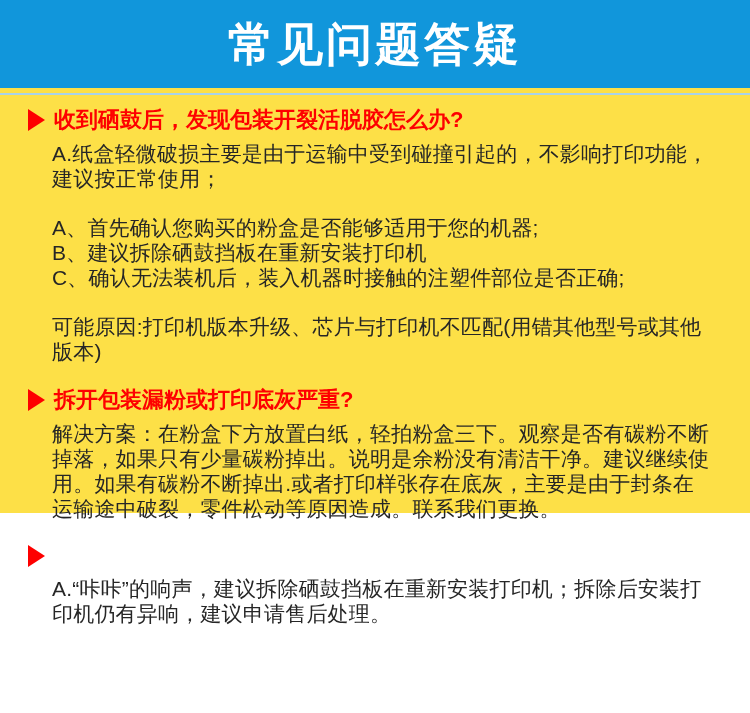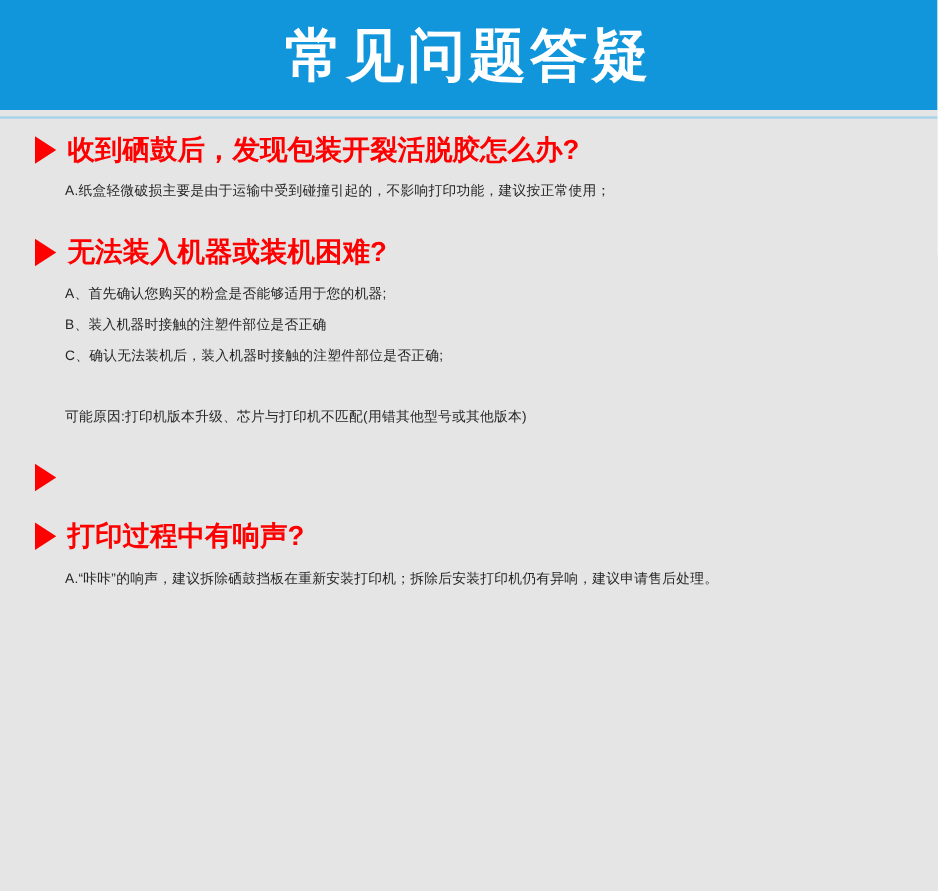--- a/index.html
+++ b/index.html
@@ -2,21 +2,21 @@
 <html><head>
 <meta charset="utf-8">
 <style>
   * { box-sizing: border-box; }
   html, body { margin: 0; padding: 0; background: #ffffff; }
   body {
     width: 750px; height: 713px;
     font-family: "Liberation Sans", "DejaVu Sans", sans-serif;
     overflow: hidden;
   }
-  .page { width: 750px; height: 713px; background: #e5e5e5; }
+  .page { width: 750px; height: 513px; background: #fde047; }
 
   .header {
     height: 88px;
     background: #1196db;
     display: flex; align-items: center; justify-content: center;
   }
   .header-title {
     color: #ffffff;
     font-size: 46px;
     font-weight: bold;
@@ -46,21 +46,21 @@
   }
   .question-text {
     color: #fe0000;
     font-size: 22px;
     font-weight: bold;
     line-height: 1.1;
   }
   .answers { margin-left: 24px; }
   .answers p {
     margin: 0;
-    font-size: 11px;
+    font-size: 21px;
     line-height: 25px;
     color: #262626;
     letter-spacing: 0.2px;
   }
 </style>
 </head>
 <body>
 
 <div class="page">
 
@@ -75,47 +75,46 @@
       <div class="question-row">
         <span class="tri-icon"></span>
         <span class="question-text">收到硒鼓后，发现包装开裂活脱胶怎么办?</span>
       </div>
       <div class="answers">
         <p>A.纸盒轻微破损主要是由于运输中受到碰撞引起的，不影响打印功能，建议按正常使用；</p>
       </div>
     </div>
 
     <div class="faq-section">
-      <div class="question-row">
-        <span class="tri-icon"></span>
-        <span class="question-text">无法装入机器或装机困难?</span>
-      </div>
       <div class="answers">
         <p>A、首先确认您购买的粉盒是否能够适用于您的机器;</p>
-        <p>B、装入机器时接触的注塑件部位是否正确</p>
+        <p>B、建议拆除硒鼓挡板在重新安装打印机</p>
         <p>C、确认无法装机后，装入机器时接触的注塑件部位是否正确;</p>
       </div>
     </div>
 
     <div class="faq-section">
       <div class="answers">
         <p>可能原因:打印机版本升级、芯片与打印机不匹配(用错其他型号或其他版本)</p>
       </div>
     </div>
 
     <div class="faq-section">
       <div class="question-row">
         <span class="tri-icon"></span>
+        <span class="question-text">拆开包装漏粉或打印底灰严重?</span>
+      </div>
+      <div class="answers">
+        <p>解决方案：在粉盒下方放置白纸，轻拍粉盒三下。观察是否有碳粉不断掉落，如果只有少量碳粉掉出。说明是余粉没有清洁干净。建议继续使用。如果有碳粉不断掉出.或者打印样张存在底灰，主要是由于封条在运输途中破裂，零件松动等原因造成。联系我们更换。</p>
       </div>
     </div>
 
     <div class="faq-section">
       <div class="question-row">
         <span class="tri-icon"></span>
-        <span class="question-text">打印过程中有响声?</span>
       </div>
       <div class="answers">
         <p>A.“咔咔”的响声，建议拆除硒鼓挡板在重新安装打印机；拆除后安装打印机仍有异响，建议申请售后处理。</p>
 
       </div>
     </div>
 
   </div>
 </div>
 

